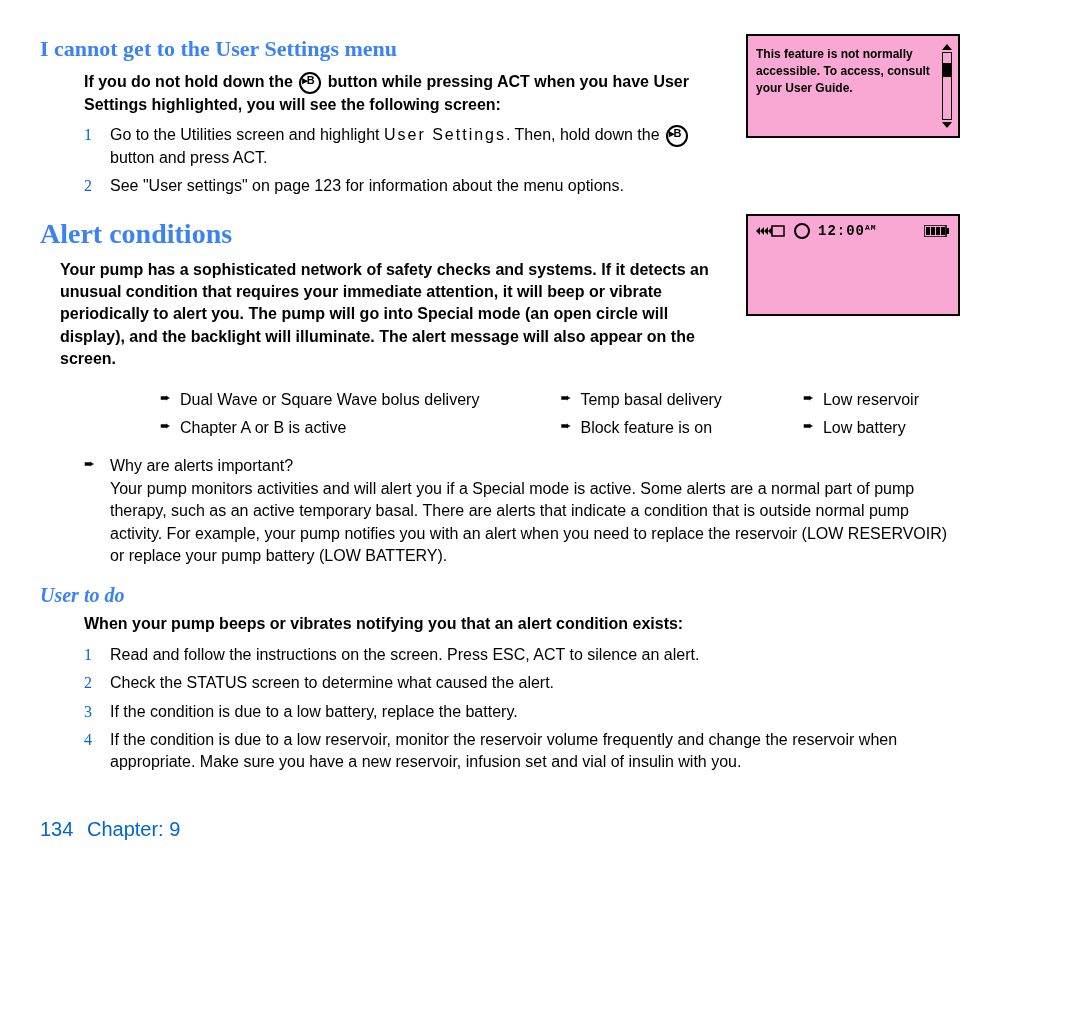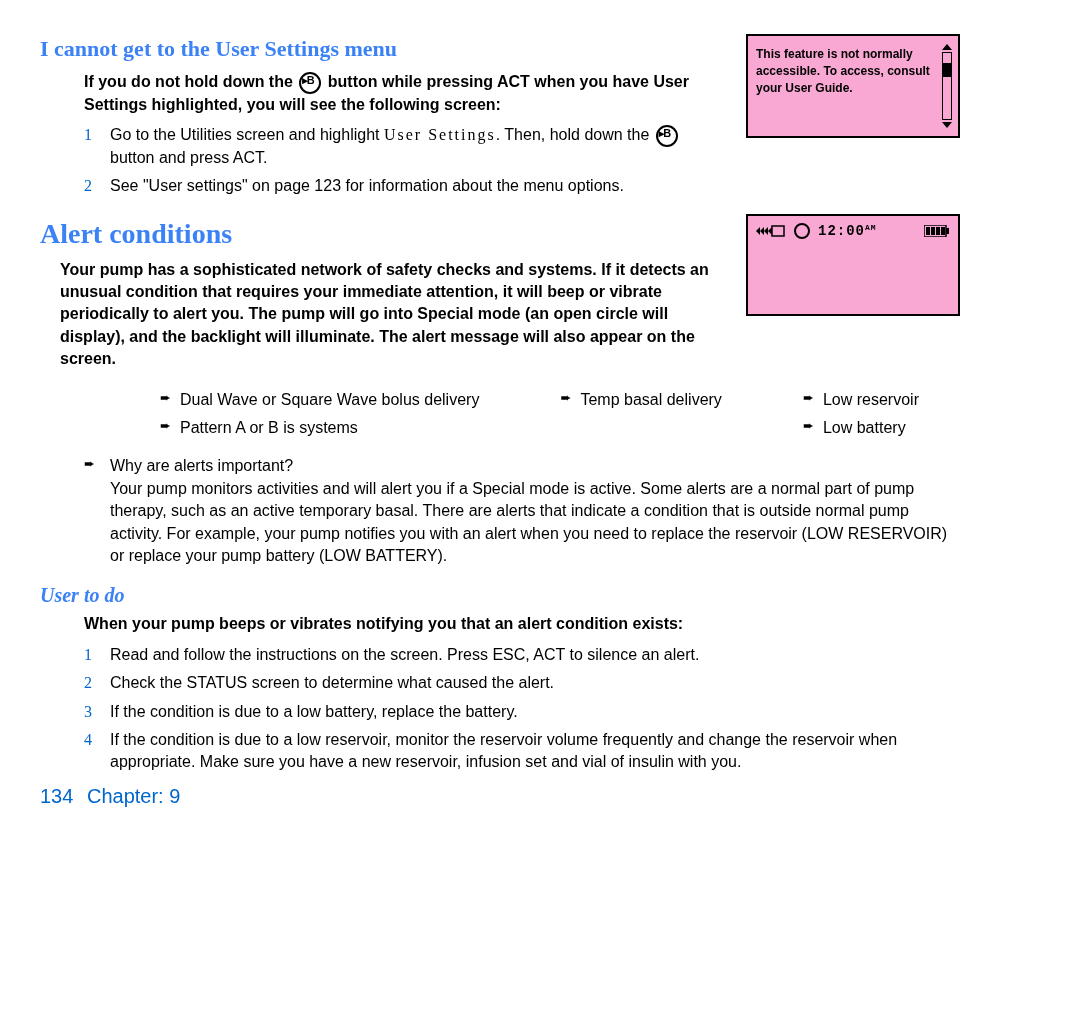--- a/index.html
+++ b/index.html
@@ -112,20 +112,21 @@
   .sb-circle {
     width: 12px; height: 12px; border: 2px solid #000; border-radius: 50%;
   }
   .sb-time { font-family: "Courier New", monospace; letter-spacing: 1px; font-weight: bold; font-size: 14px;}
   .sb-ampm { font-size: 8px; vertical-align: top; }
 
   .bulcols {
     margin: 10px 0 10px 120px;
     display: flex;
     gap: 40px;
+    align-items: flex-end;
   }
   .bulcols .col { flex: 1 1 auto; }
   .arrow-item {
     position: relative;
     padding-left: 20px;
     margin-bottom: 6px;
   }
   .arrow-item::before {
     content: "➨";
     position: absolute;
@@ -135,27 +136,27 @@
     color: #000;
   }
   .qa-block { margin: 6px 0 6px 44px; }
   .qa-q { position: relative; padding-left: 26px; }
   .qa-q::before {
     content: "➨"; position: absolute; left: 0; top: 0; font-size: 13px;
   }
   .qa-a { padding-left: 26px; }
 
   .footer {
-    margin-top: 8px;
+    margin-top: 41px;
     font-size: 20px;
     color: #0066cc;
   }
   .footer .pn { display: inline-block; margin-right: 8px; }
 
-  .us-text { letter-spacing: 2px; font-family: Liberation Serif, serif; }
+  .us-text { letter-spacing: 2px; }
   .clearfix::after { content:""; display:block; clear:both; }
 </style>
 </head>
 <body>
 
 <div class="clearfix">
   <div class="float-right-box">
     <div class="device-screen1">
       <span>This feature is not normally accessible. To access, consult your User Guide.</span>
       <div class="sbar">
@@ -218,24 +219,25 @@
   </div>
 
   <div class="h-blue h1">Alert conditions</div>
 
   <div class="para indent0">Your pump has a sophisticated network of safety checks and systems. If it detects an unusual condition that requires your immediate attention, it will beep or vibrate periodically to alert you. The pump will go into Special mode (an open circle will display), and the backlight will illuminate. The alert message will also appear on the screen.</div>
 </div>
 
 <div class="bulcols">
   <div class="col" id="bc1">
       <div class="arrow-item">Dual Wave or Square Wave bolus delivery</div>
-      <div class="arrow-item">Pattern A or B is systems</div>
+      <div class="arrow-item">Chapter A or B is active</div>
     </div>
   <div class="col" id="bc2">
       <div class="arrow-item">Temp basal delivery</div>
+      <div class="arrow-item">Block feature is on</div>
     </div>
   <div class="col" id="bc3">
       <div class="arrow-item">Low reservoir</div>
       <div class="arrow-item">Low battery</div>
     </div>
 </div>
 
 <div class="qa-block">
   <div class="qa-q">Why are alerts important?</div>
   <div class="qa-a">Your pump monitors activities and will alert you if a Special mode is active. Some alerts are a normal part of pump therapy, such as an active temporary basal. There are alerts that indicate a condition that is outside normal pump activity. For example, your pump notifies you with an alert when you need to replace the reservoir (LOW RESERVOIR) or replace your pump battery (LOW BATTERY).</div>

